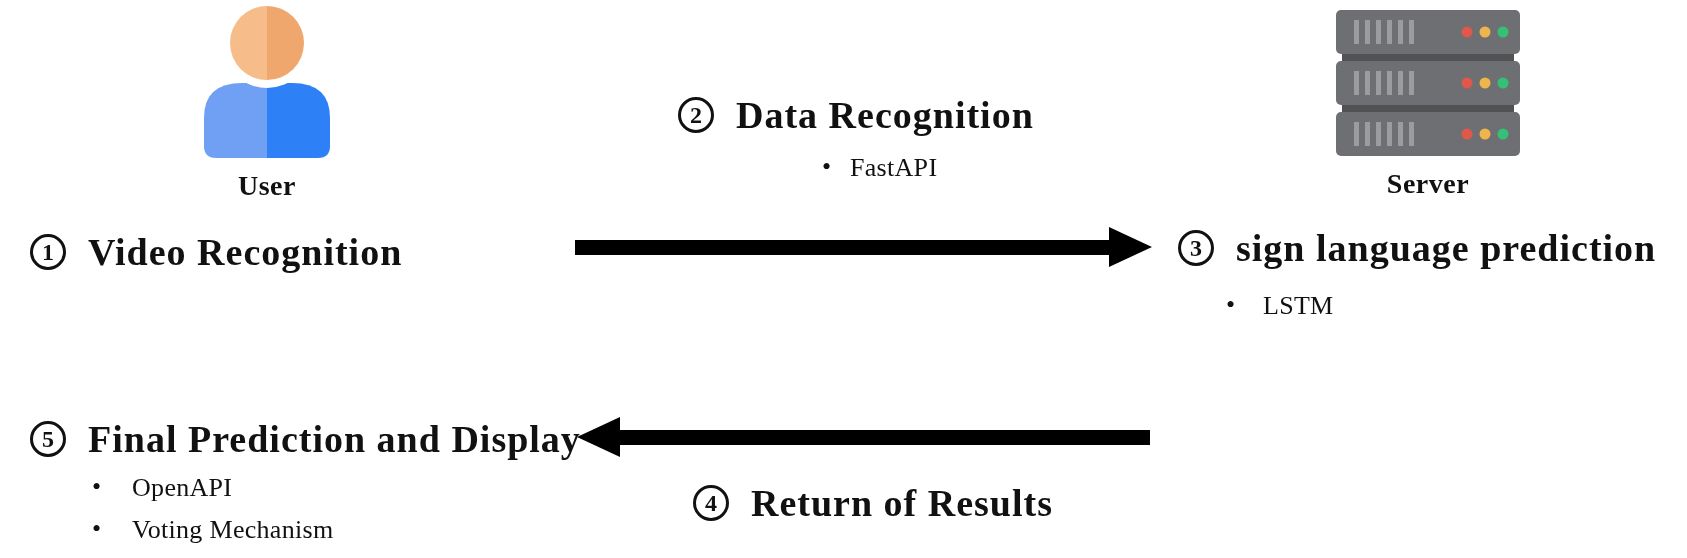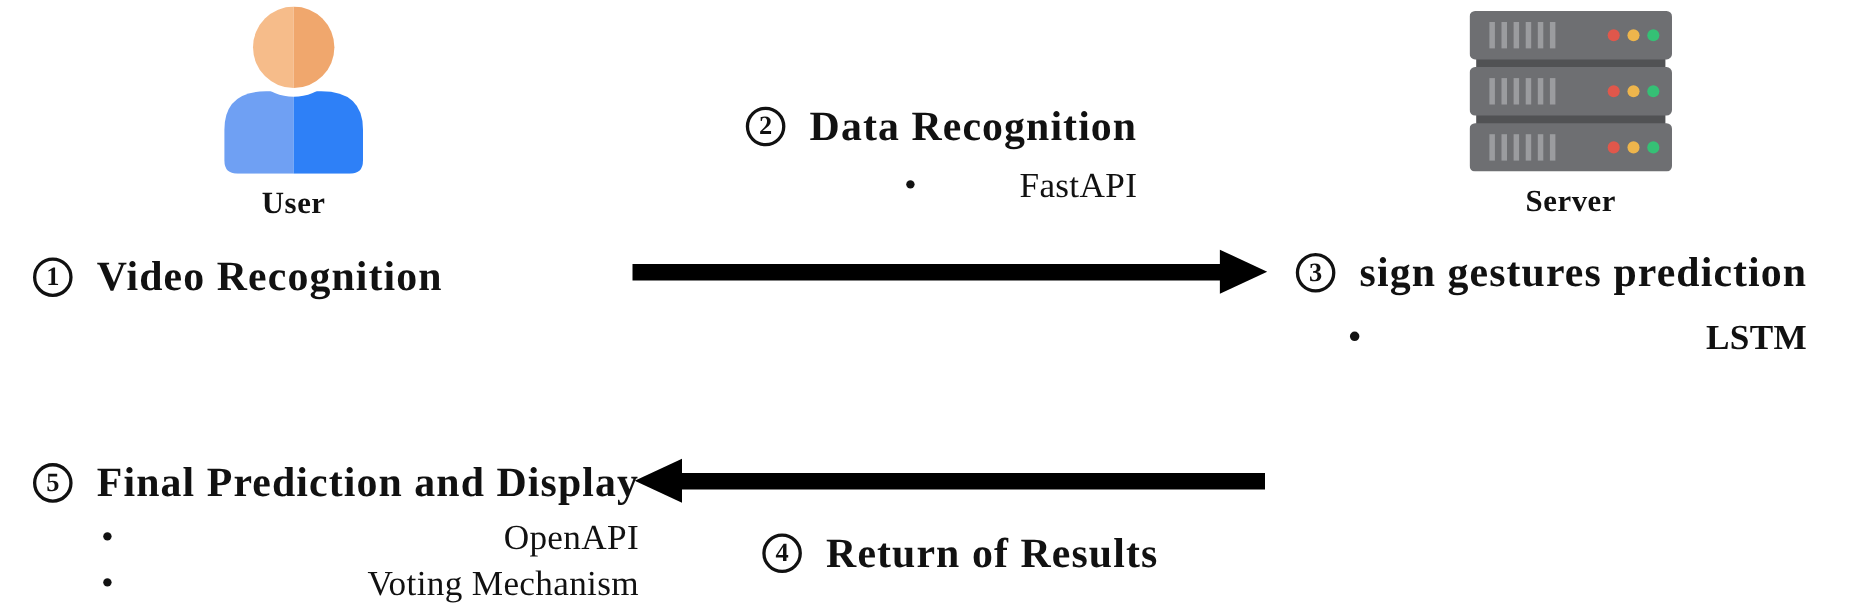--- a/index.html
+++ b/index.html
@@ -24,34 +24,33 @@
   .step-title{display:flex;align-items:center;gap:22px;
     font-weight:bold;font-size:38px;line-height:46px;letter-spacing:1px;white-space:nowrap;}
   .num-circle{
     flex:0 0 auto;box-sizing:border-box;
     width:36px;height:36px;border:3px solid #111;border-radius:50%;
     display:flex;align-items:center;justify-content:center;
     font-size:24px;font-weight:bold;letter-spacing:0;line-height:1;
   }
   ul.bullets{list-style:none;margin:0;padding:0;}
   ul.bullets li{
-    position:relative;font-size:32px;line-height:42px;letter-spacing:0.3px;
+    position:relative;font-size:26px;line-height:42px;letter-spacing:0.3px;
     white-space:nowrap;
-    text-align:right;
   }
   ul.bullets li::before{content:"\2022";position:absolute;left:0;top:-1px;}
   #step1{left:30px;top:229px;}
   #step1 ul{margin-top:6px;padding-left:62px;}
   #step1 li{padding-left:40px;}
   #step2{left:678px;top:92px;}
   #step2 ul{margin-top:9px;padding-left:144px;}
   #step2 li{padding-left:28px;}
   #step3{left:1178px;top:225px;}
   #step3 ul{margin-top:14px;padding-left:48px;}
-  #step3 li{padding-left:37px;font-weight:bold;}
+  #step3 li{padding-left:37px;}
   #step4{left:693px;top:480px;}
   #step5{left:30px;top:416px;}
   #step5 ul{margin-top:5px;padding-left:62px;}
   #step5 li{padding-left:40px;}
   
   .arrow{position:absolute;}
   #arrow-request{left:575px;top:227px;width:577px;height:41px;}
   #arrow-request .bar{position:absolute;left:0;top:13px;width:536px;height:15px;background:#000;}
   #arrow-request .head{position:absolute;right:0;top:0;width:0;height:0;
     border-top:20px solid transparent;border-bottom:20px solid transparent;border-left:43px solid #000;}
@@ -125,21 +124,21 @@
   <div class="step" id="step1">
     <div class="step-title">
       <span class="num-circle">1</span>
       <span>Video Recognition</span>
     </div>
   </div>
 
   <div class="step" id="step3">
     <div class="step-title">
       <span class="num-circle">3</span>
-      <span>sign gestures prediction</span>
+      <span>sign language prediction</span>
     </div>
     <ul class="bullets">
       <li>LSTM</li>
     </ul>
   </div>
 
   <div class="arrow" id="arrow-response">
     <div class="bar"></div>
     <div class="head"></div>
   </div>

